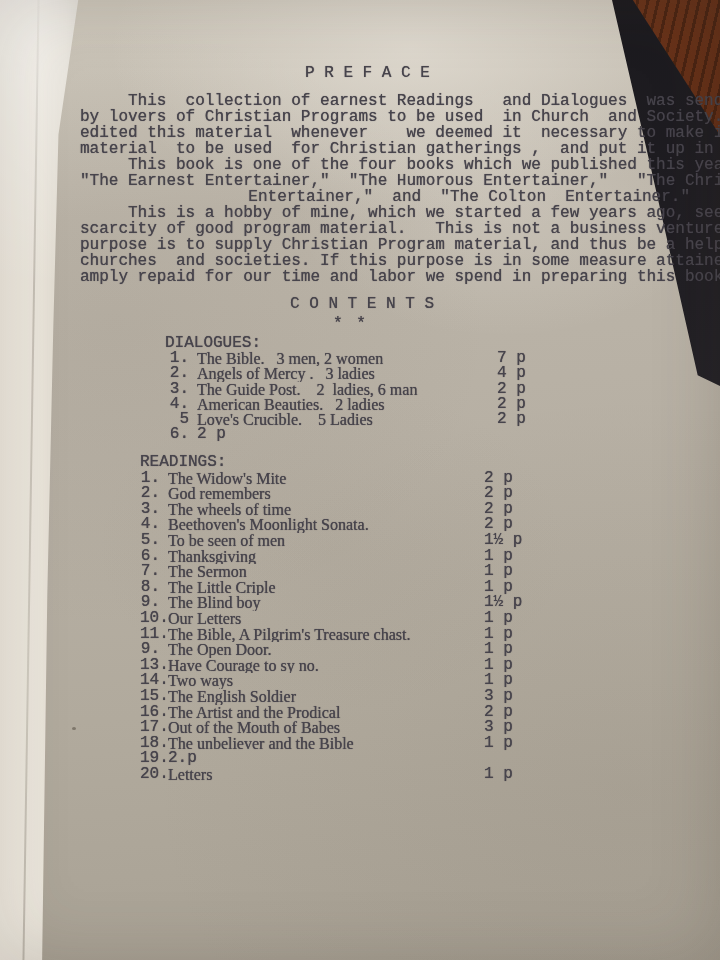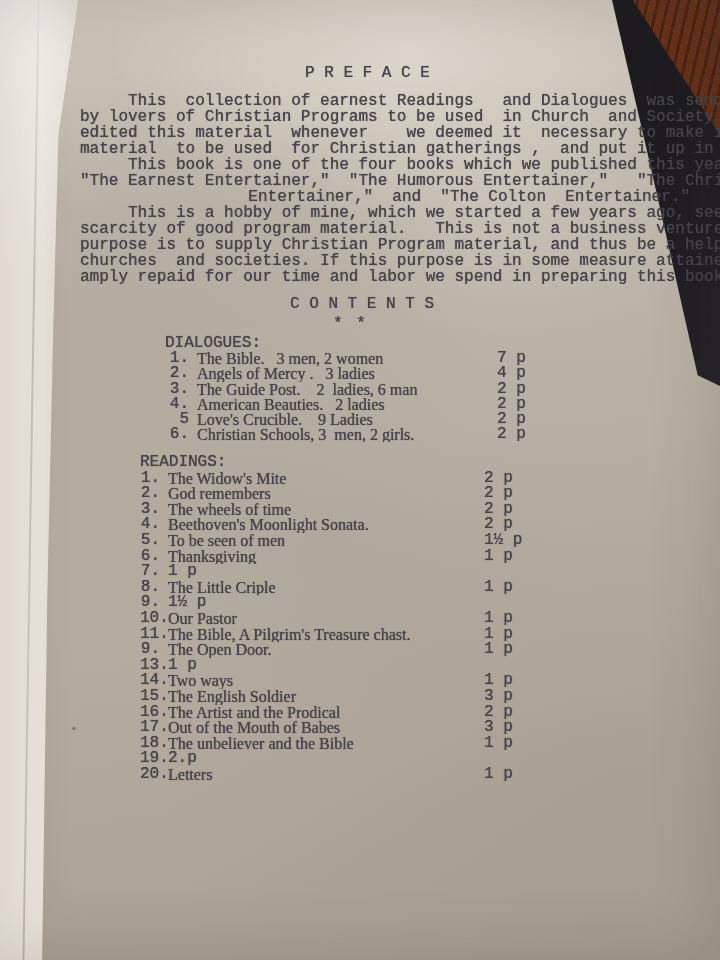--- a/index.html
+++ b/index.html
@@ -138,27 +138,26 @@
             </div>
 
             <div class="row">
               <span class="row-num">4.</span>
               <span class="row-title">American Beauties.   2 ladies</span>
               <span class="row-pages">2 p</span>
             </div>
 
             <div class="row">
               <span class="row-num">5</span>
-              <span class="row-title">Love's Crucible.    9 Ladies</span>
+              <span class="row-title">Love's Crucible.    5 Ladies</span>
               <span class="row-pages">2 p</span>
             </div>
 
             <div class="row">
               <span class="row-num">6.</span>
-              <span class="row-title">Christian Schools, 3  men, 2 girls.</span>
               <span class="row-pages">2 p</span>
             </div>
           </div>
       </div>
 
       <div class="section-readings">
         <div class="section-label">READINGS:</div>
         <div class="r-list">
 
             <div class="row">
@@ -192,54 +191,57 @@
             </div>
 
             <div class="row">
               <span class="row-num">6.</span>
               <span class="row-title">Thanksgiving</span>
               <span class="row-pages">1 p</span>
             </div>
 
             <div class="row">
               <span class="row-num">7.</span>
+              <span class="row-title">The Sermon</span>
               <span class="row-pages">1 p</span>
             </div>
 
             <div class="row">
               <span class="row-num">8.</span>
               <span class="row-title">The Little Criple</span>
               <span class="row-pages">1 p</span>
             </div>
 
             <div class="row">
               <span class="row-num">9.</span>
+              <span class="row-title">The Blind boy</span>
               <span class="row-pages">1½ p</span>
             </div>
 
             <div class="row">
               <span class="row-num">10.</span>
-              <span class="row-title">Our Pastor</span>
+              <span class="row-title">Our Letters</span>
               <span class="row-pages">1 p</span>
             </div>
 
             <div class="row">
               <span class="row-num">11.</span>
               <span class="row-title">The Bible, A Pilgrim's Treasure chast.</span>
               <span class="row-pages">1 p</span>
             </div>
 
             <div class="row">
               <span class="row-num">9.</span>
               <span class="row-title">The Open Door.</span>
               <span class="row-pages">1 p</span>
             </div>
 
             <div class="row">
               <span class="row-num">13.</span>
+              <span class="row-title">Have Courage to sy no.</span>
               <span class="row-pages">1 p</span>
             </div>
 
             <div class="row">
               <span class="row-num">14.</span>
               <span class="row-title">Two ways</span>
               <span class="row-pages">1 p</span>
             </div>
 
             <div class="row">

